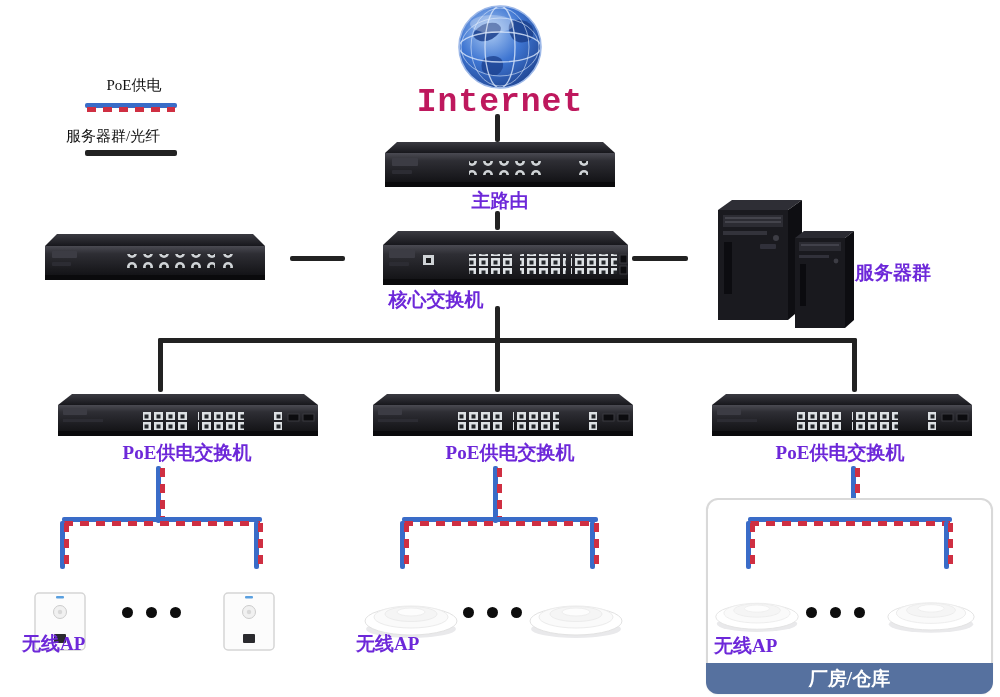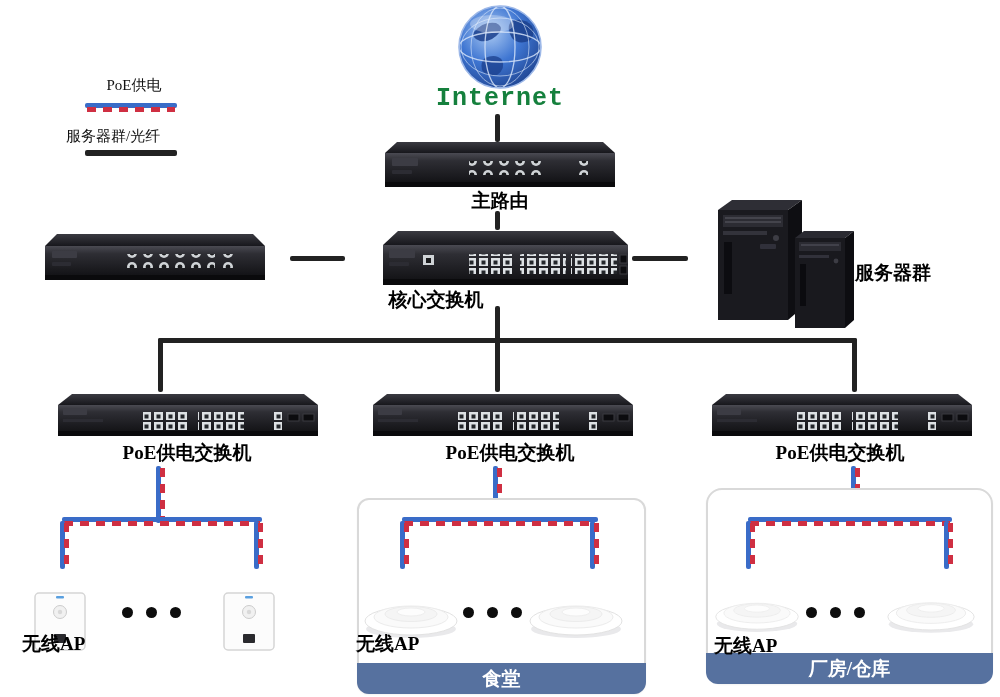--- a/index.html
+++ b/index.html
@@ -2,25 +2,25 @@
 <html style="--poe-blue: #3a6cc8; --poe-red: #cf2f42; --ethernet: #222222; --zone-bar: #56719f; --zone-border: #d9d9d9;"><head>
 <meta charset="utf-8">
 <style>
   :root{
     --poe-blue:#3a6cc8; --poe-red:#cf2f42; --ethernet:#222222;
     --zone-bar:#56719f; --zone-border:#d9d9d9;
   }
   html,body{margin:0;padding:0;background:#ffffff;}
   #canvas{position:relative;width:1000px;height:697px;background:#ffffff;overflow:hidden;
     font-family:"Liberation Serif","DejaVu Serif",serif;}
-  .lbl{position:absolute;font-weight:bold;color:#000000;font-size:19px;white-space:nowrap;}
+  .lbl{position:absolute;font-weight:bold;color:#6d28d9;font-size:19px;white-space:nowrap;}
   .lbl.center{text-align:center;}
   .legend-lbl{position:absolute;font-weight:normal;color:#111;font-size:15px;white-space:nowrap;}
   .internet-lbl{position:absolute;font-family:"Liberation Mono","DejaVu Sans Mono",monospace;
-    font-weight:bold;font-size:25px;color:#15803d;text-align:center;letter-spacing:1px;}
+    font-weight:bold;font-size:33px;color:#be185d;text-align:center;letter-spacing:1px;}
   
   .eline{position:absolute;background:var(--ethernet);border-radius:2px;}
   
   .poe-h{position:absolute;height:9px;}
   .poe-h::before{content:"";position:absolute;left:0;right:0;top:0;height:5px;background:var(--poe-blue);border-radius:2px;}
   .poe-h::after{content:"";position:absolute;left:2px;right:2px;top:4px;height:5px;
     background:repeating-linear-gradient(90deg,var(--poe-red) 0 9px,transparent 9px 16px);}
   .poe-v{position:absolute;width:9px;}
   .poe-v::before{content:"";position:absolute;top:0;bottom:0;left:0;width:5px;background:var(--poe-blue);border-radius:2px;}
   .poe-v::after{content:"";position:absolute;top:2px;bottom:2px;left:4px;width:5px;
@@ -242,23 +242,20 @@
       <rect x="21" y="44" width="12" height="9" rx="1" fill="#2a2a2e"></rect>
     </svg>
   </div>
   <div class="dots" style="left:122px;top:607px;">
     <div class="dot"></div>
       <div class="dot"></div>
       <div class="dot"></div>
   </div>
   <div class="lbl" style="left:22px;top:631px;">无线AP</div>
 
-  <div class="zone" style="left:357px;top:498px;width:285px;height:192px;">
-    <div class="zone-bar">食堂</div>
-  </div>
   <div class="poe-h" style="left:402px;top:517px;width:196px;"></div>
   <div class="poe-v" style="left:400px;top:521px;height:48px;"></div>
   <div class="poe-v" style="left:590px;top:521px;height:48px;"></div>
   <div class="dev" style="left:363px;top:596px;">
     <svg width="96" height="44" viewBox="0 0 96 44">
       <ellipse cx="48" cy="33" rx="45" ry="9" fill="#e9e9eb"></ellipse>
       <ellipse cx="48" cy="25" rx="46" ry="14" fill="#ffffff" stroke="#e2e2e2" stroke-width="1"></ellipse>
       <ellipse cx="48" cy="21" rx="37" ry="11" fill="#fafafa" stroke="#ececec" stroke-width="1"></ellipse>
       <ellipse cx="48" cy="18" rx="26" ry="7.5" fill="#f5f5f5" stroke="#ececec" stroke-width="1"></ellipse>
       <ellipse cx="48" cy="16" rx="14" ry="4" fill="#fdfdfd" stroke="#eeeeee" stroke-width="1"></ellipse>
@@ -273,21 +270,21 @@
       <ellipse cx="48" cy="16" rx="14" ry="4" fill="#fdfdfd" stroke="#eeeeee" stroke-width="1"></ellipse>
     </svg>
   </div>
   <div class="dots" style="left:463px;top:607px;">
     <div class="dot"></div>
       <div class="dot"></div>
       <div class="dot"></div>
   </div>
   <div class="lbl" style="left:356px;top:631px;">无线AP</div>
 
-  <div class="zone" style="left:706px;top:488px;width:283px;height:192px;border-radius:16px;">
+  <div class="zone" style="left:706px;top:498px;width:283px;height:192px;">
     <div class="zone-bar">厂房/仓库</div>
   </div>
   <div class="poe-h" style="left:748px;top:517px;width:204px;"></div>
   <div class="poe-v" style="left:746px;top:521px;height:48px;"></div>
   <div class="poe-v" style="left:944px;top:521px;height:48px;"></div>
   <div class="dev" style="left:714px;top:593px;">
     <svg width="86" height="42" viewBox="0 0 96 44">
       <ellipse cx="48" cy="33" rx="45" ry="9" fill="#e9e9eb"></ellipse>
       <ellipse cx="48" cy="25" rx="46" ry="14" fill="#ffffff" stroke="#e2e2e2" stroke-width="1"></ellipse>
       <ellipse cx="48" cy="21" rx="37" ry="11" fill="#fafafa" stroke="#ececec" stroke-width="1"></ellipse>

